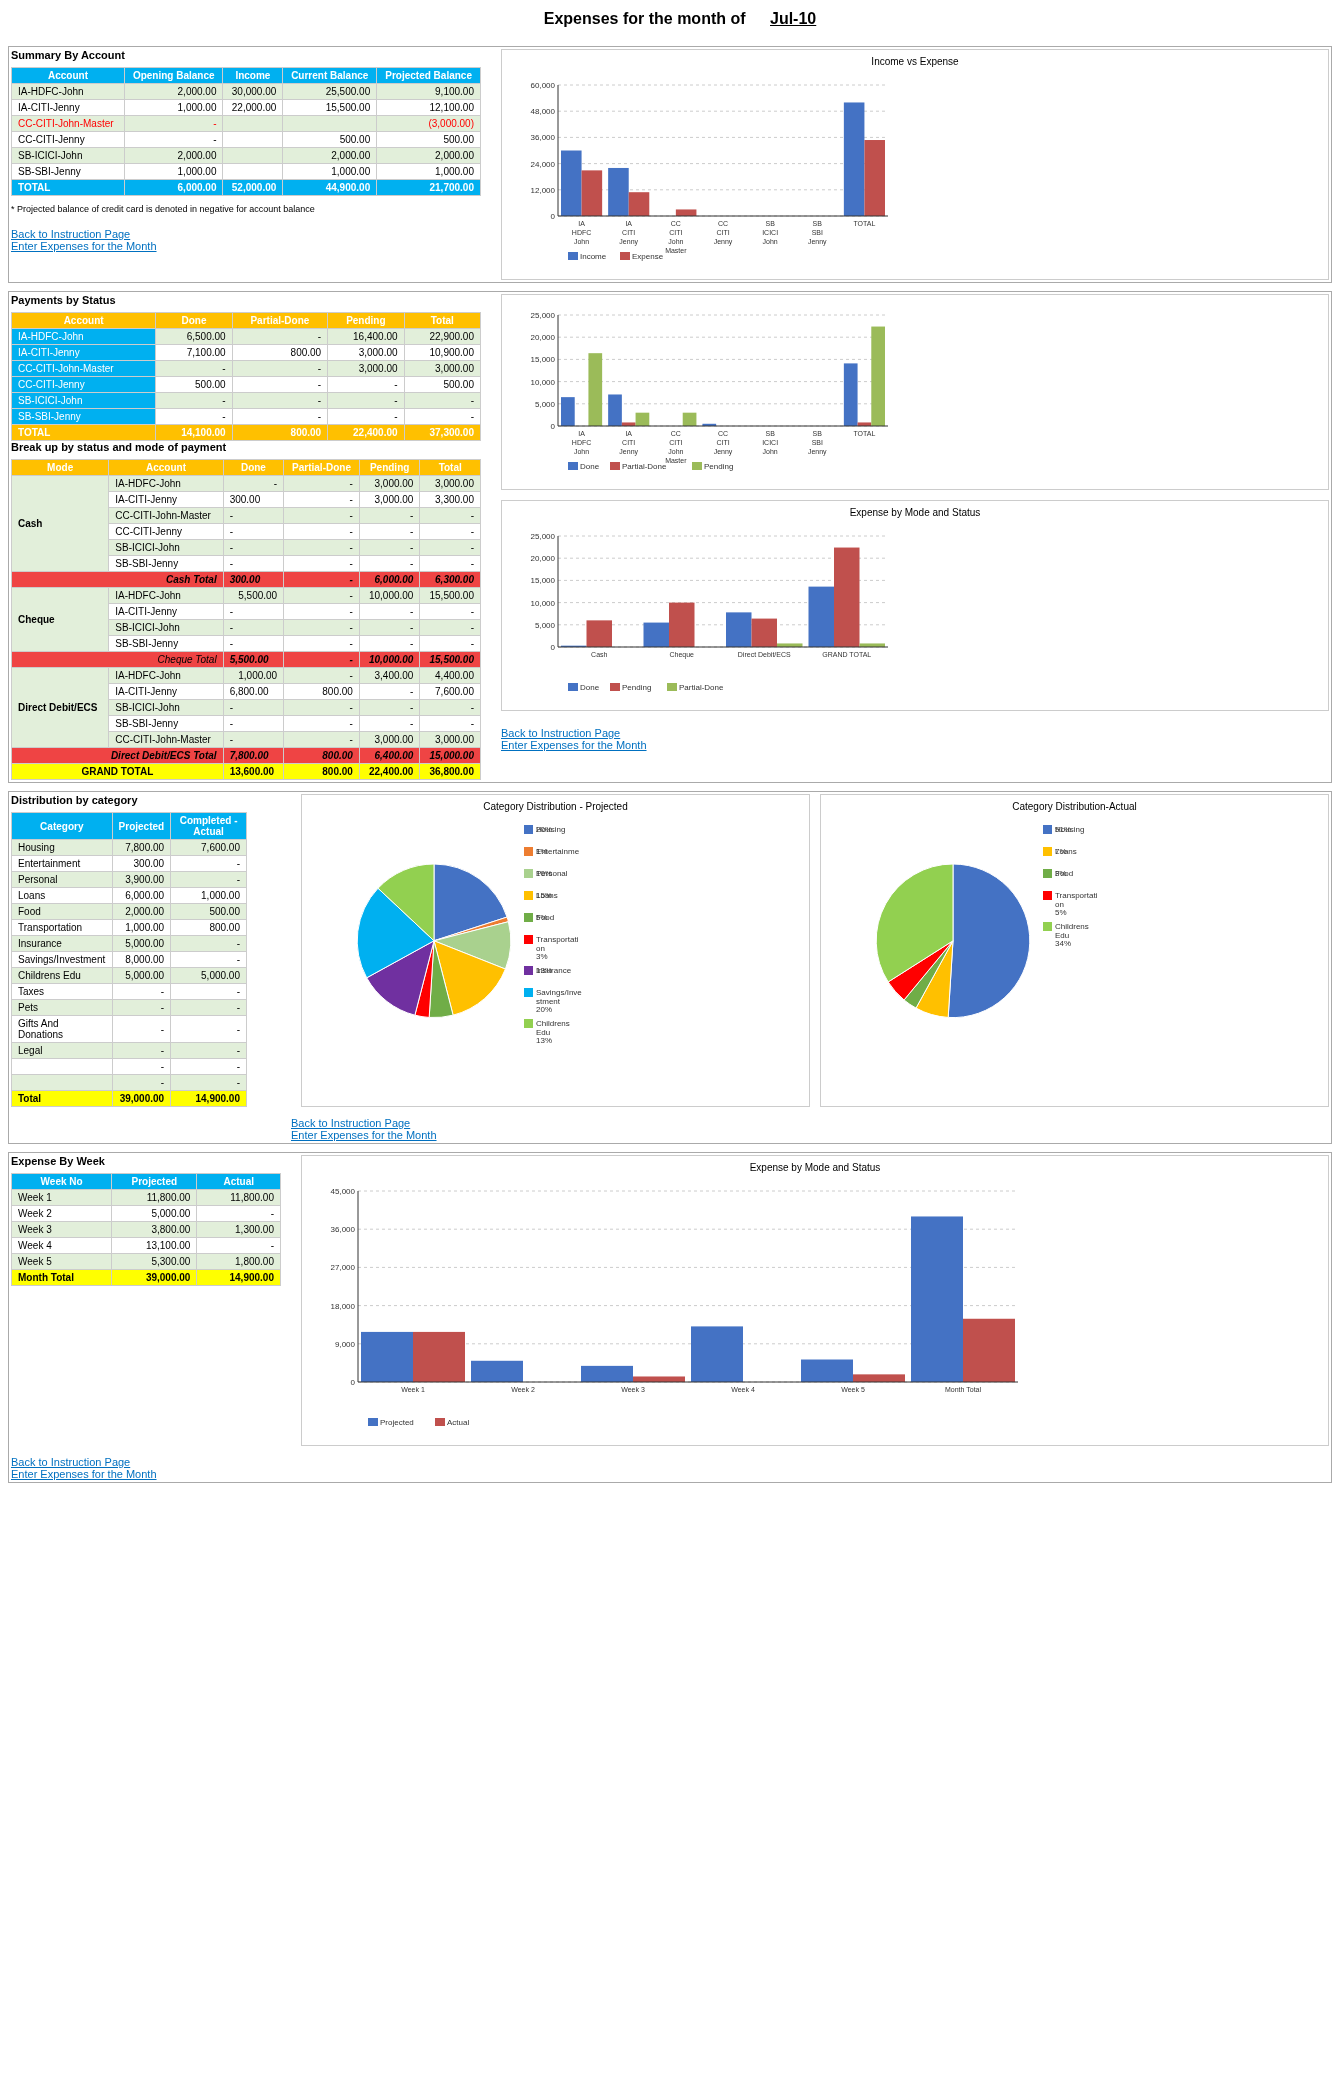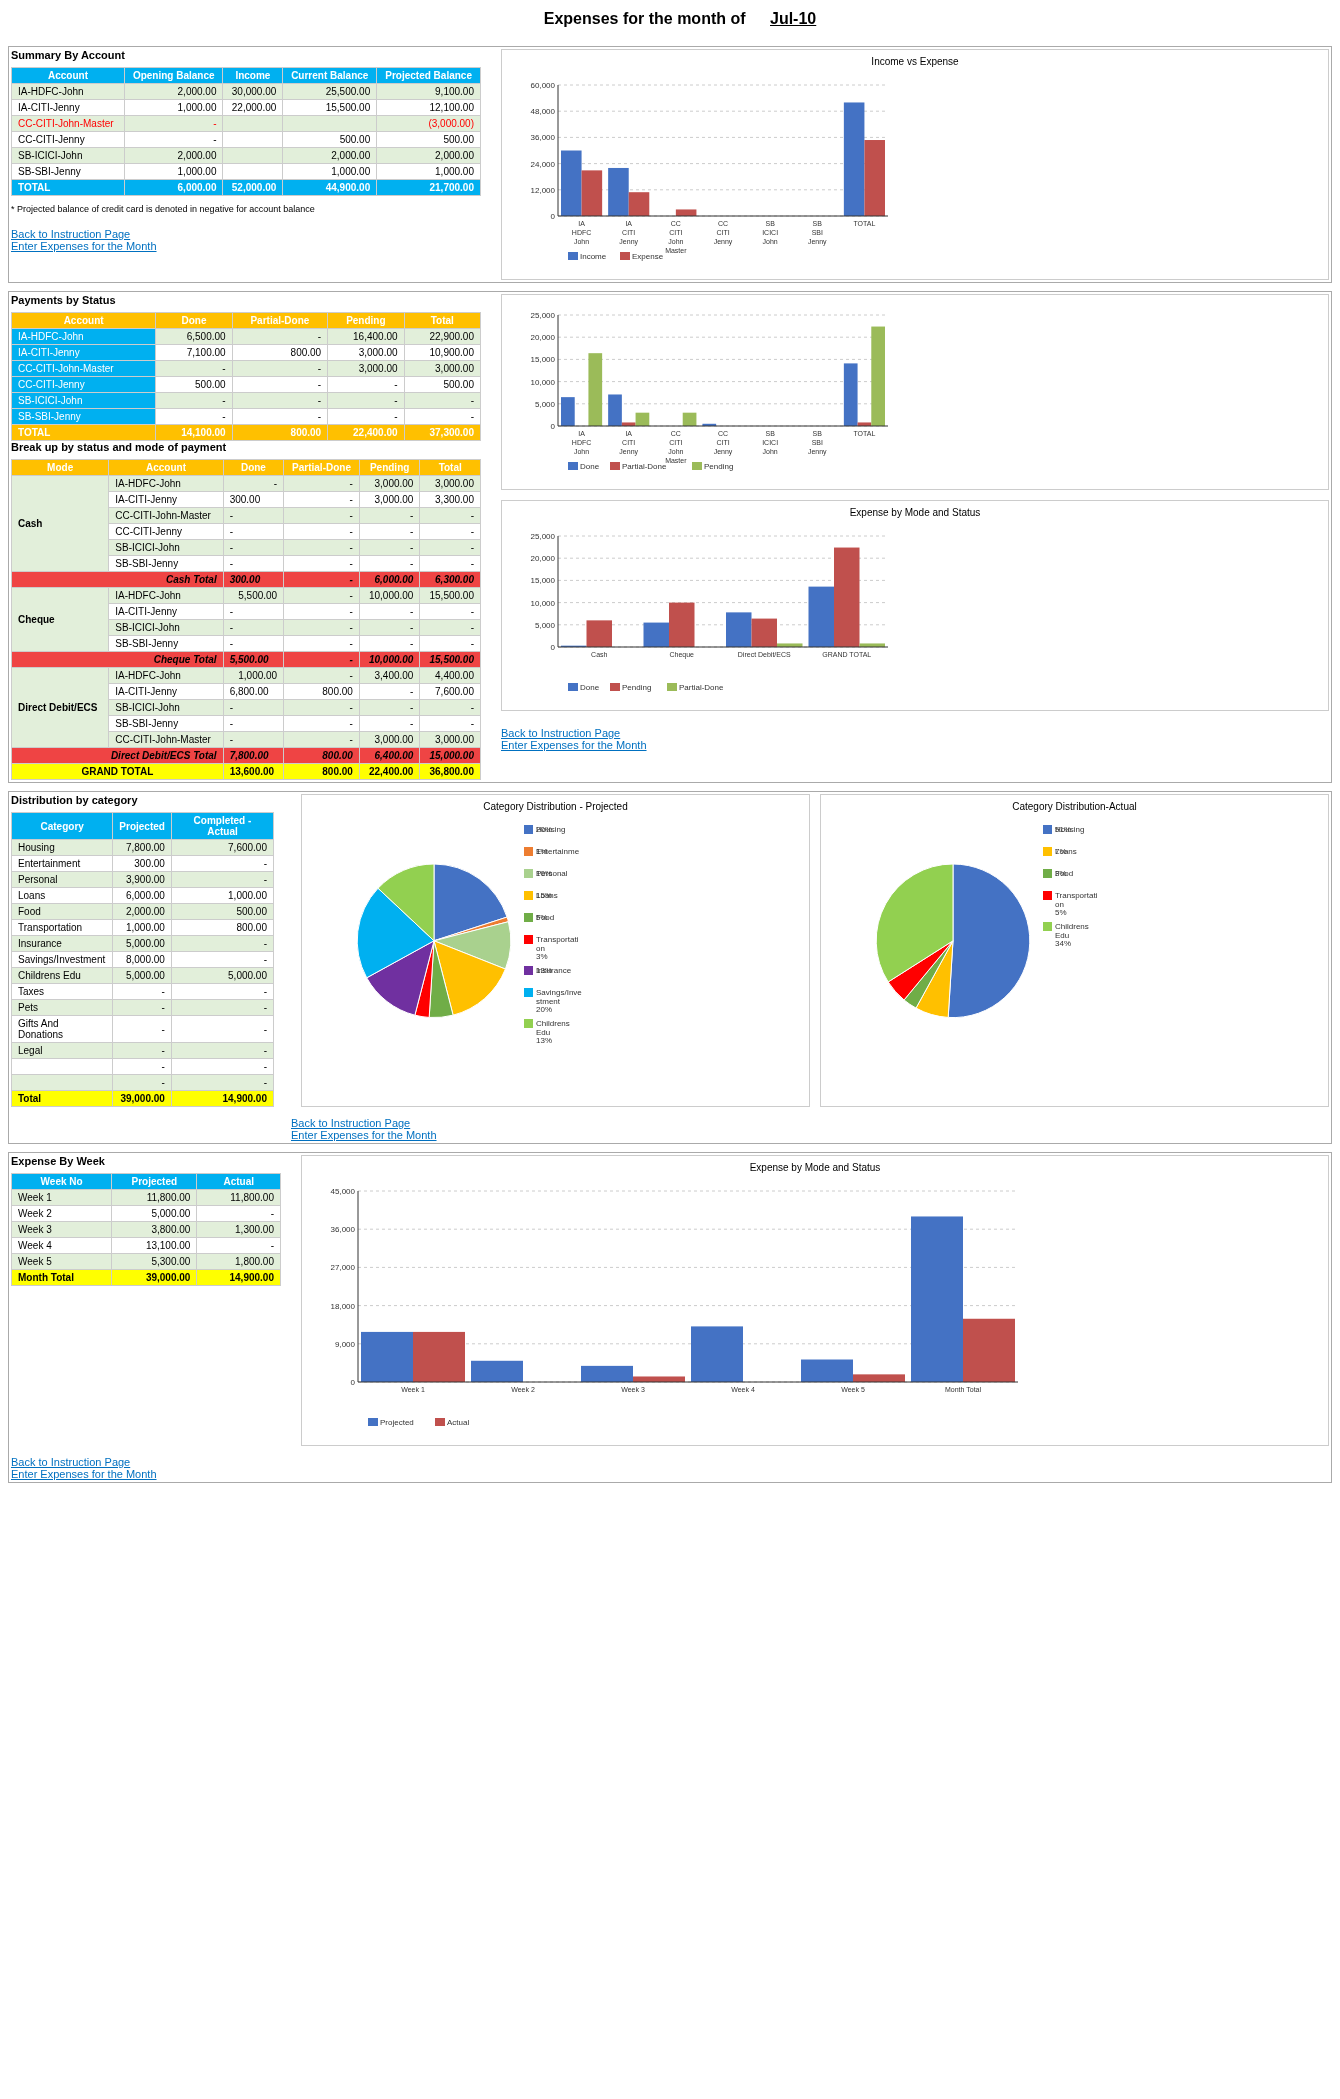--- a/index.html
+++ b/index.html
@@ -366,21 +366,21 @@
                 <td>-</td>
               </tr>
               <tr class="data-row-alt">
                 <td>SB-SBI-Jenny</td>
                 <td>-</td>
                 <td>-</td>
                 <td>-</td>
                 <td>-</td>
               </tr>
               <tr class="subtotal-cash">
-                <td colspan="2" style="font-style:italic; font-weight:bold; text-align:right;">Cheque Total</td>
+                <td colspan="2" style="font-style:italic; font-weight:normal; text-align:right;">Cheque Total</td>
                 <td>5,500.00</td>
                 <td>-</td>
                 <td>10,000.00</td>
                 <td>15,500.00</td>
               </tr>
               <tr class="data-row">
                 <td rowspan="5" class="mode-cell" style="vertical-align:middle; text-align:left; font-weight:bold;">Direct Debit/ECS</td>
                 <td>IA-HDFC-John</td>
                 <td>1,000.00</td>
                 <td>-</td>
@@ -545,21 +545,21 @@
         <div><a class="link-blue">Enter Expenses for the Month</a></div>
       </div>
     </div>
   </div>
 </div>
 
 <div class="section">
   <div class="flex-row">
     <div style="flex:0 0 280px;">
       <div class="section-title">Distribution by category</div>
-      <table class="tbl-category" style="width:263px;">
+      <table class="tbl-category" style="width:236px;">
         <thead>
           <tr>
             <th>Category</th>
             <th>Projected</th>
             <th>Completed - Actual</th>
           </tr>
         </thead>
         <tbody id="category-tbody">
             <tr>
               <td>Housing</td>

